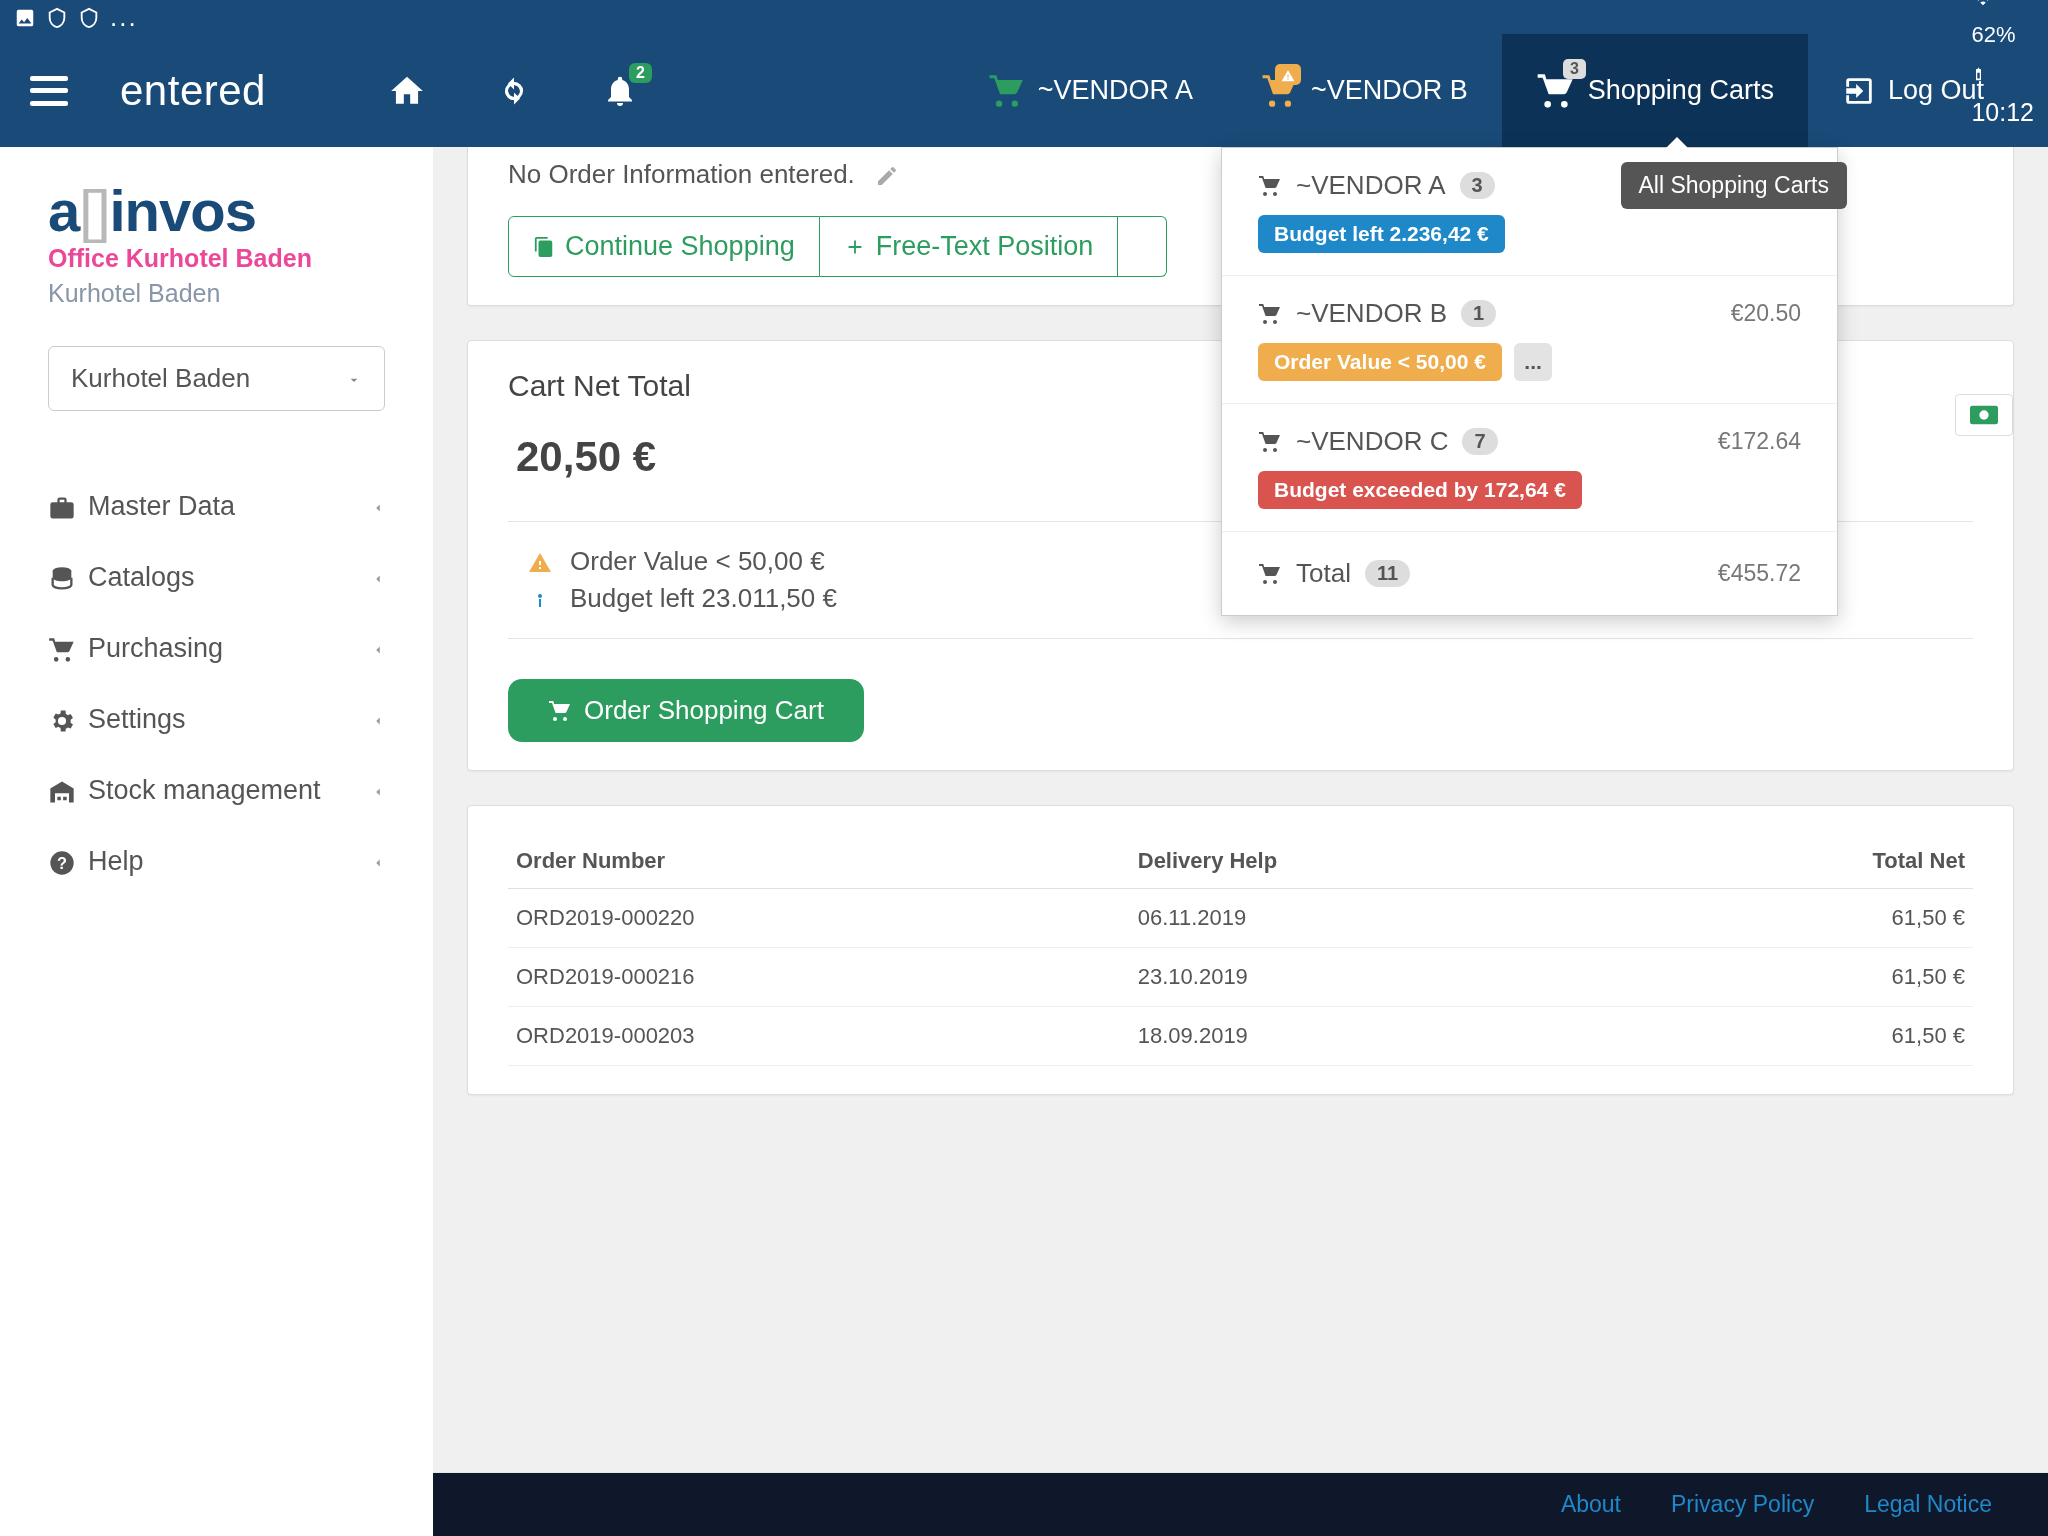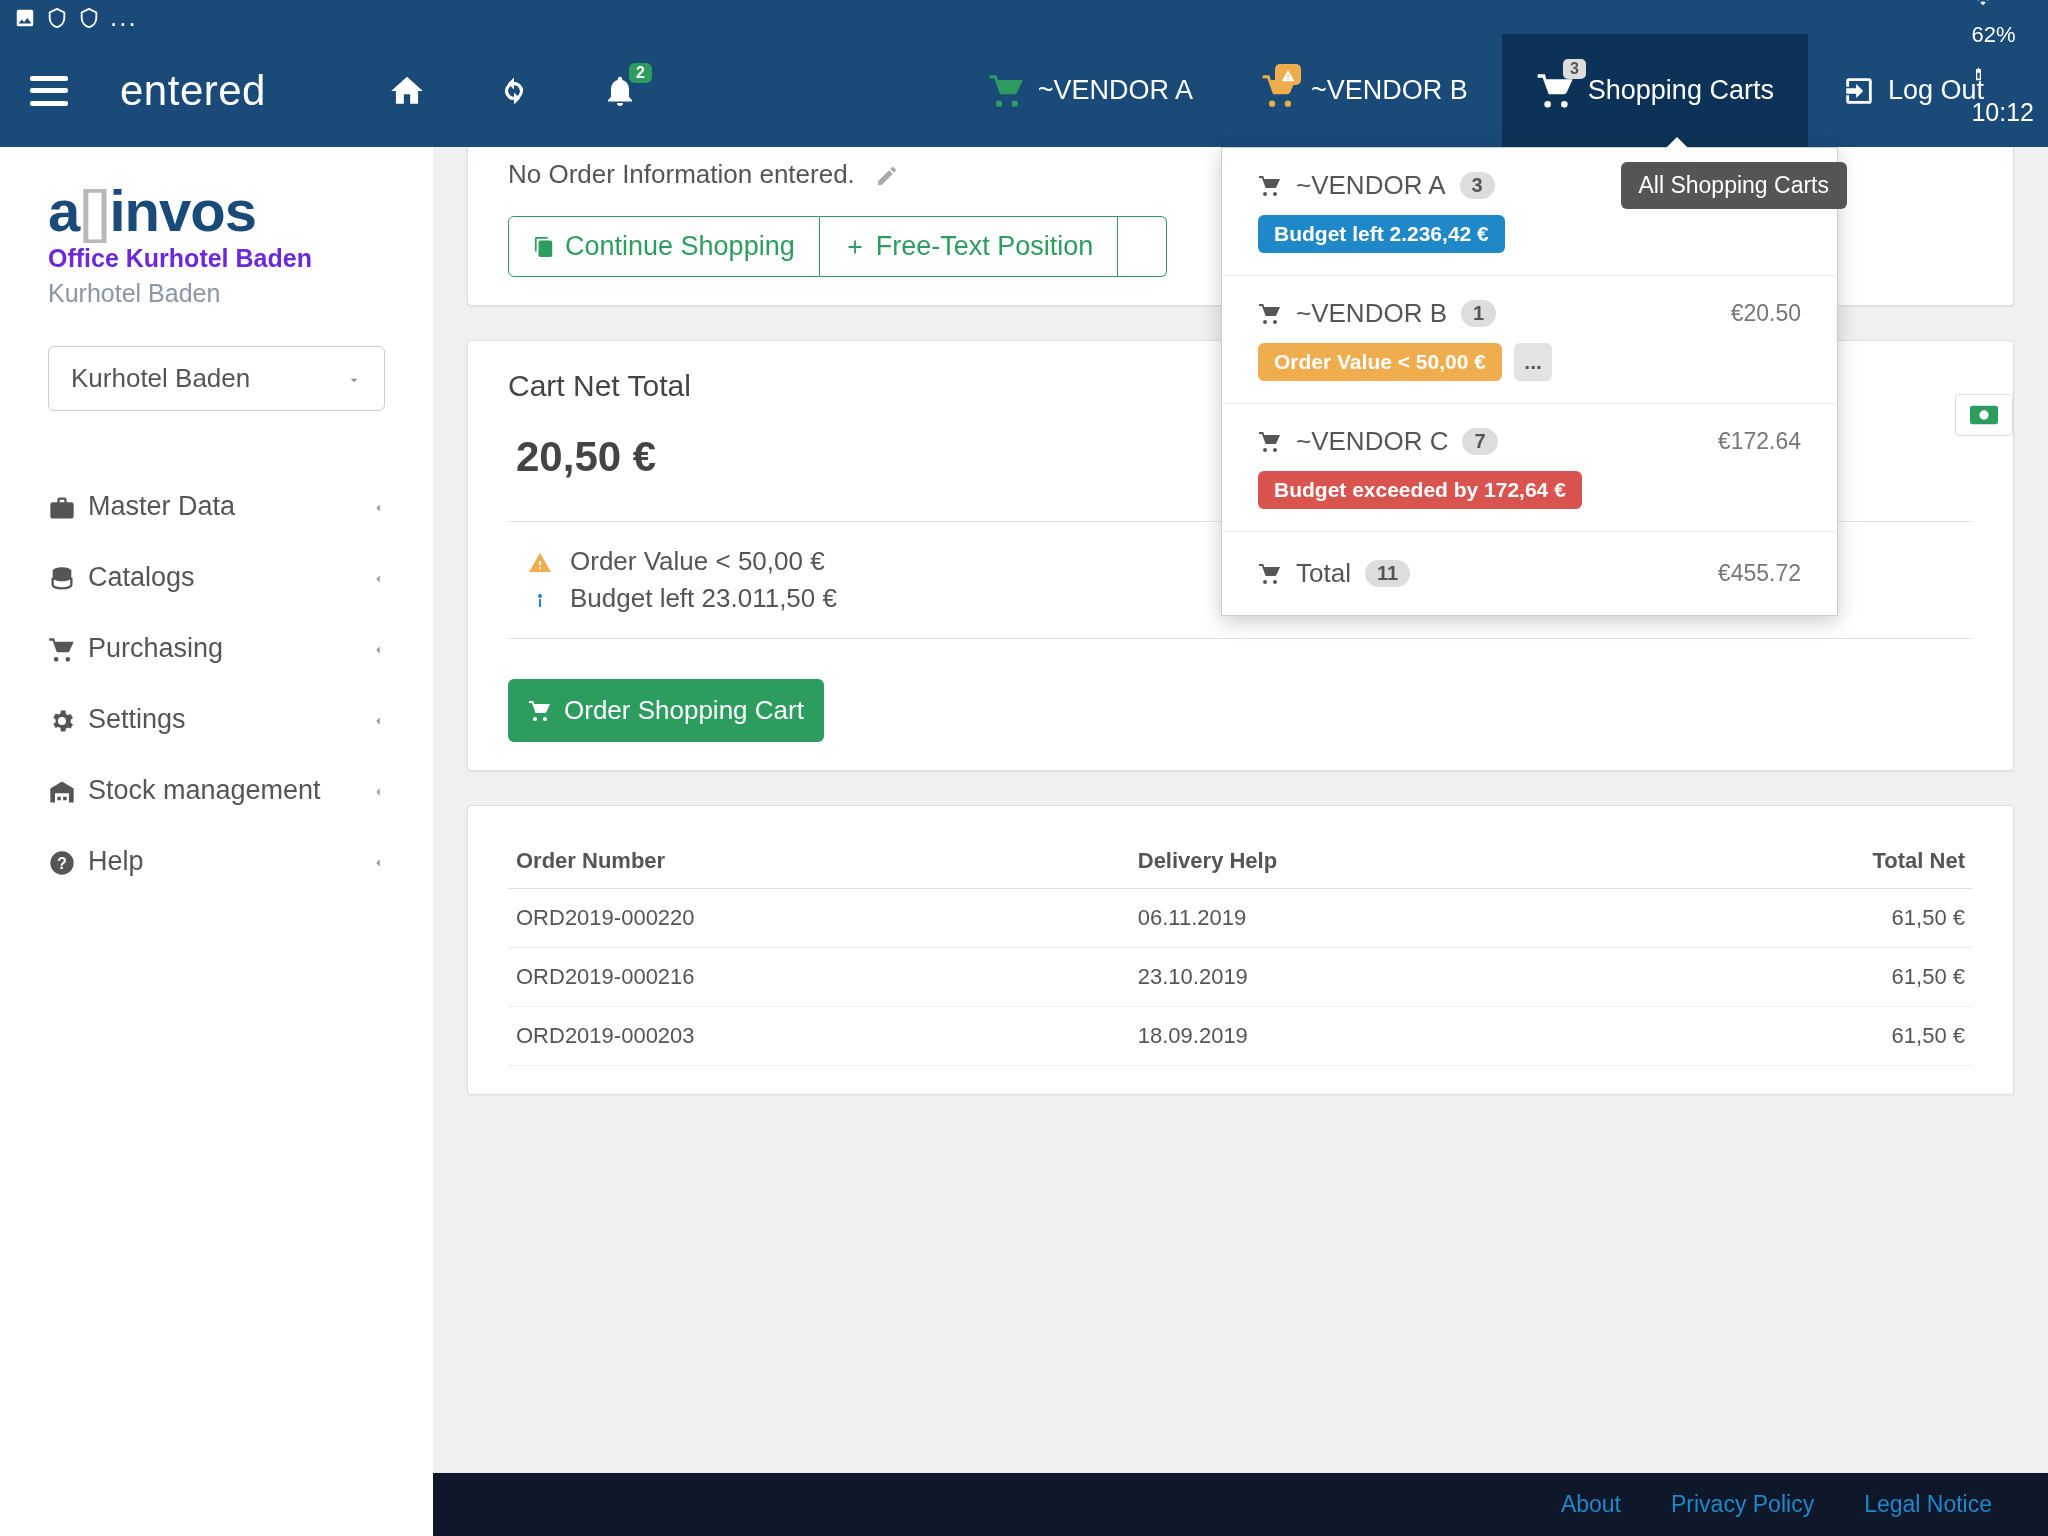--- a/index.html
+++ b/index.html
@@ -22,42 +22,42 @@
 .nav-item.active { background: #0c3357; }
 .cart-badge-warn { position: absolute; top: -8px; right: -2px; background: #f0ad4e; color: #fff; font-size: 15px; padding: 2px 6px; border-radius: 5px; }
 .cart-count { position: absolute; top: -12px; right: -10px; background: #ddd; color: #555; font-size: 16px; padding: 1px 7px; border-radius: 5px; font-weight: bold; }
 .cart-icon-wrap { position: relative; }
 
 .layout { display: flex; height: calc(100% - 147px); }
 .sidebar { width: 433px; background: #fff; padding: 30px 48px; }
 .logo { }
 .logo-text { font-size: 58px; font-weight: bold; color: #194a78; letter-spacing: -1px; }
 .logo-text .bracket { color: #b8b8b8; font-weight: normal; }
-.office { color: #6d28d9; font-size: 25px; font-weight: 600; margin-bottom: 6px; }
+.office { color: #ec4899; font-size: 25px; font-weight: 600; margin-bottom: 6px; }
 .subtitle { color: #8896a7; font-size: 25px; margin-bottom: 38px; }
 .selector { border: 1px solid #ccc; border-radius: 6px; padding: 16px 22px; font-size: 26px; color: #555; display: flex; justify-content: space-between; align-items: center; background: #fff; margin-bottom: 60px; cursor: pointer; }
 .menu { list-style: none; }
 .menu li { display: flex; align-items: center; padding: 20px 0; font-size: 27px; color: #555; cursor: pointer; }
 .menu li .micon { width: 40px; color: #555; }
 .menu li .chev { margin-left: auto; color: #999; }
 
 .main { flex: 1; background: #f0f0f0; padding: 0 34px; position: relative; overflow: visible; }
 .panel { background: #fff; border: 1px solid #ddd; border-radius: 4px; padding: 28px 40px; margin-bottom: 34px; box-shadow: 0 1px 2px rgba(0,0,0,0.05); }
 .panel.first { border-top-left-radius: 0; border-top-right-radius: 0; border-top: none; padding-top: 12px; }
 .no-order { color: #555; font-size: 26px; display: flex; align-items: center; gap: 20px; margin-bottom: 26px; }
 .btn-row { display: flex; }
 .btn-outline { border: 1px solid #2d9d5f; color: #2d9d5f; background: #fff; padding: 14px 24px; font-size: 27px; display: flex; align-items: center; gap: 10px; cursor: pointer; }
 .btn-outline:first-child { border-radius: 6px 0 0 6px; }
 .btn-outline:nth-child(2) { border-radius: 0; border-left: none; }
 .btn-outline:nth-child(3) { border-radius: 0 6px 6px 0; border-left: none; }
 .panel h2 { font-size: 30px; font-weight: normal; color: #444; margin-bottom: 30px; }
 .total { font-size: 42px; font-weight: bold; color: #444; margin-bottom: 40px; padding-left: 8px; }
 .divider { border-top: 1px solid #e3e3e3; margin: 0 0 24px; }
 .info-line { display: flex; align-items: center; gap: 18px; font-size: 26px; color: #555; padding-left: 20px; margin-bottom: 6px; }
-.btn-green { background: #2d9d5f; color: #fff; border: none; border-radius: 6px; padding: 16px 20px; font-size: 26px; display: flex; align-items: center; gap: 12px; cursor: pointer; margin-top: 40px; }
+.btn-green { background: #2d9d5f; color: #fff; border: none; border-radius: 14px; padding: 16px 40px; font-size: 26px; display: flex; align-items: center; gap: 12px; cursor: pointer; margin-top: 40px; }
 
 .table { width: 100%; border-collapse: collapse; font-size: 22px; color: #555; }
 .table th { text-align: left; font-weight: bold; padding: 14px 8px; border-bottom: 1px solid #e0e0e0; }
 .table th:last-child, .table td:last-child { text-align: right; }
 .table td { padding: 16px 8px; border-bottom: 1px solid #eee; }
 
 .money-badge { position: absolute; right: 0; top: 53px; background: #fff; border: 1px solid #ddd; border-radius: 4px; padding: 10px 14px; color: #2d9d5f; }
 
 .dropdown { position: absolute; top: 0; right: 210px; width: 617px; background: #fff; border: 1px solid #ccc; box-shadow: 0 6px 20px rgba(0,0,0,0.2); z-index: 100; }
 .dropdown::before { content: ''; position: absolute; top: -11px; right: 148px; width: 0; height: 0; border-left: 12px solid transparent; border-right: 12px solid transparent; border-bottom: 12px solid #fff; }

